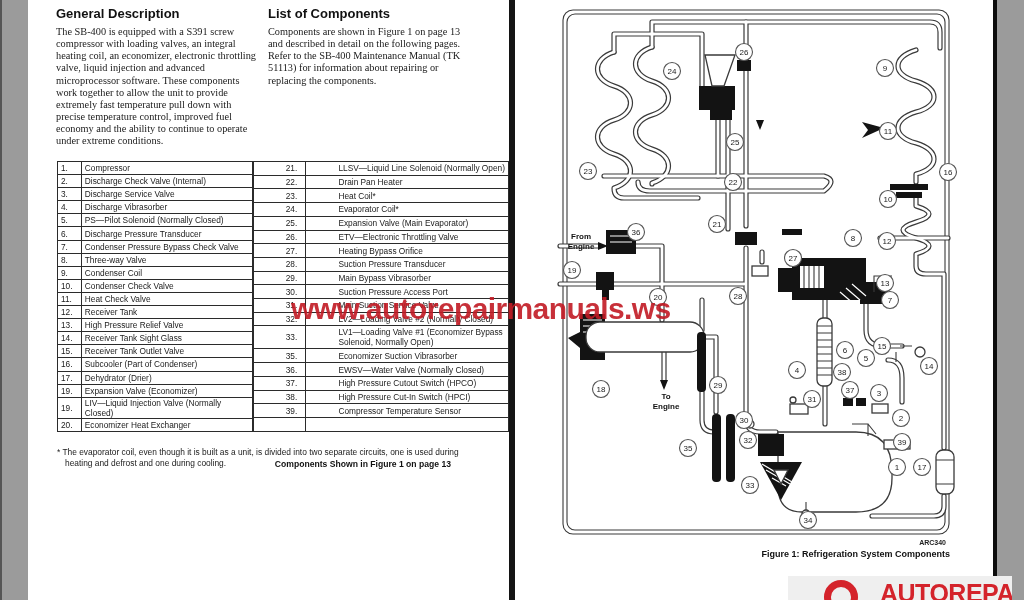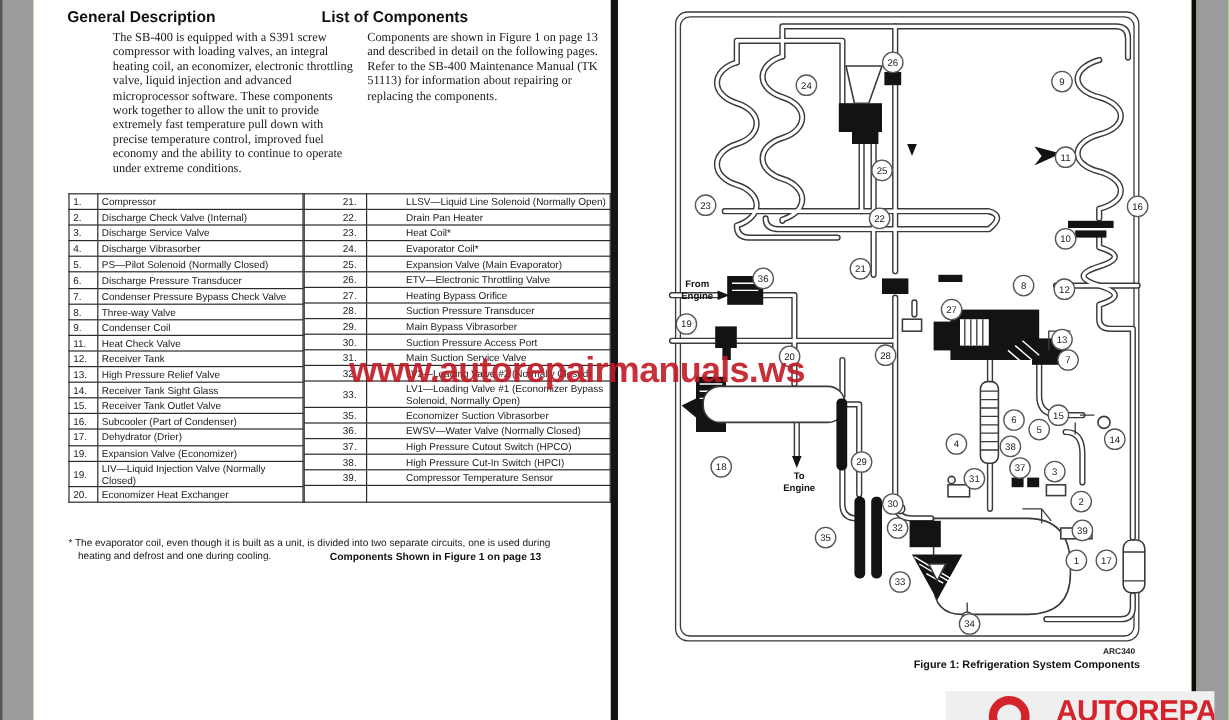--- a/index.html
+++ b/index.html
@@ -11,21 +11,21 @@
   .band-right{position:absolute;left:997px;top:0;width:27px;height:600px;background:#9b9b9b;}
   .edge-right-black{position:absolute;left:993px;top:0;width:4px;height:600px;background:#0c0c0c;}
   .divider{position:absolute;left:509px;top:0;width:6px;height:600px;background:#141414;}
   .page{position:absolute;top:0;height:600px;background:#fff;}
   .page-left{left:28px;width:481px;}
   .page-right{left:515px;width:478px;}
 
   
   .h-sans{position:absolute;font-weight:bold;font-size:13px;color:#111;}
   .body-serif{position:absolute;font-family:"Liberation Serif",serif;font-size:10.3px;
-              line-height:1.18;color:#1a1a1a;margin-left:38px;}
+              line-height:1.18;color:#1a1a1a;}
   .footnote{position:absolute;font-size:8.4px;line-height:1.25;color:#1a1a1a;
             padding-left:8px;text-indent:-8px;}
   .comp-caption{position:absolute;font-size:8.6px;font-weight:bold;color:#111;text-align:right;}
 
   
   .tables{position:absolute;left:29px;top:161px;display:flex;}
   table{border-collapse:collapse;font-size:8.3px;color:#1a1a1a;}
   td{border:1px solid #2b2b2b;padding:0 3px;vertical-align:middle;}
   #tbl-left td{height:12.1px;}
   #tbl-right td{height:11.5px;padding-left:32px;}
@@ -108,20 +108,24 @@
               <td class="num">7.</td>
               <td class="nm">Condenser Pressure Bypass Check Valve</td>
             </tr>
             <tr>
               <td class="num">8.</td>
               <td class="nm">Three-way Valve</td>
             </tr>
             <tr>
               <td class="num">9.</td>
               <td class="nm">Condenser Coil</td>
+            </tr>
+            <tr>
+              <td class="num">10.</td>
+              <td class="nm">Condenser Check Valve</td>
             </tr>
             <tr>
               <td class="num">11.</td>
               <td class="nm">Heat Check Valve</td>
             </tr>
             <tr>
               <td class="num">12.</td>
               <td class="nm">Receiver Tank</td>
             </tr>
             <tr>

